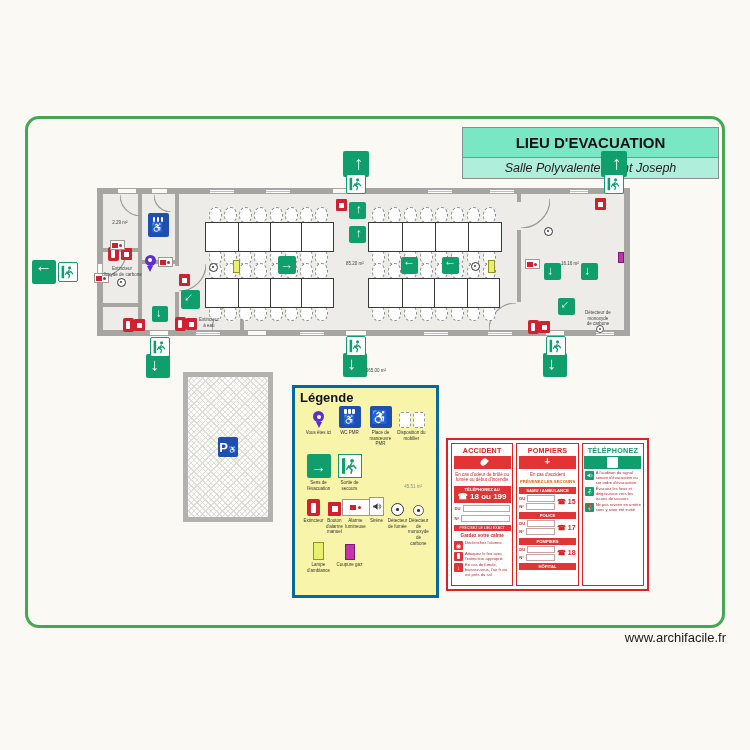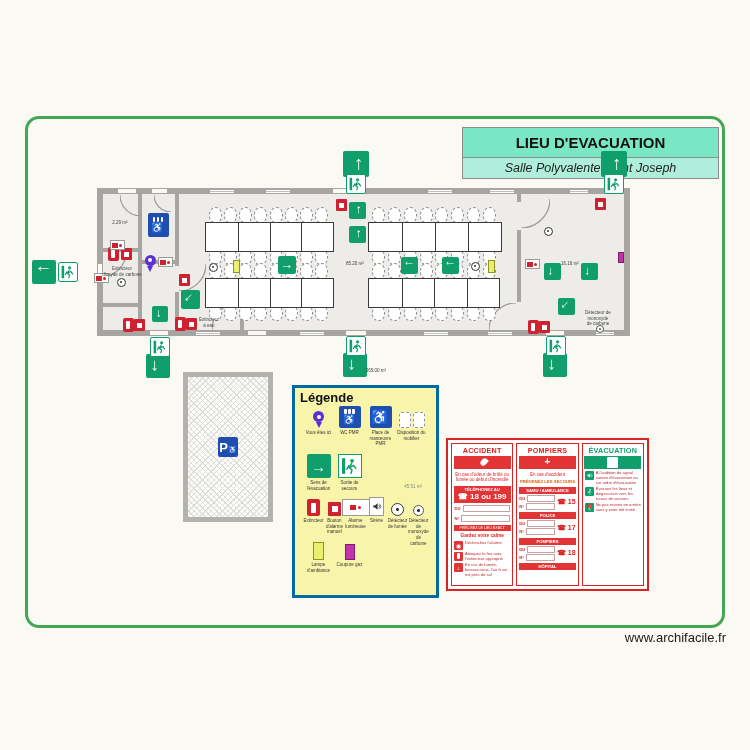--- a/index.html
+++ b/index.html
@@ -696,21 +696,21 @@
                 </span>
               </span>
               <span class="svc-num"><span class="phone-icon"></span> 18</span>
             </div>
             <div class="svc-name">HÔPITAL</div>
           </div>
 
       </div>
 
       <div class="ccol">
-        <div class="ccol-h green-t">ÉVACUATION</div>
+        <div class="ccol-h green-t">TÉLÉPHONEZ</div>
         <div class="picto green-bg">
           <span class="eva-exit"></span>
         </div>
         <div id="eva-steps">
             <div class="step">
               <span class="step-ic greenbg green-bg">
                 <svg viewBox="0 0 20 20">
                   <path d="M4 8 h3 l5 -4 v12 l-5 -4 h-3 z" fill="#fff"></path>
                   <path d="M14 7 a4 4 0 0 1 0 6 M15.5 5 a7 7 0 0 1 0 10" stroke="#fff" stroke-width="1.2" fill="none"></path>
                 </svg>

